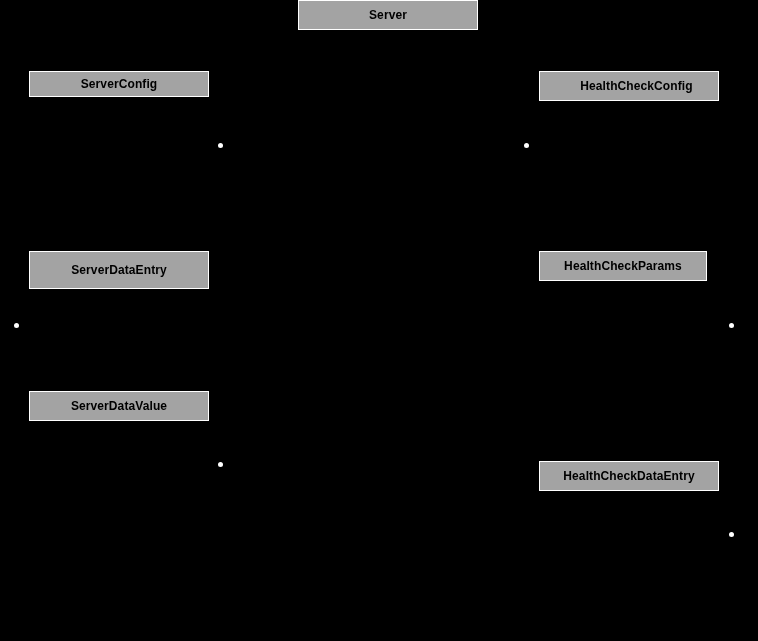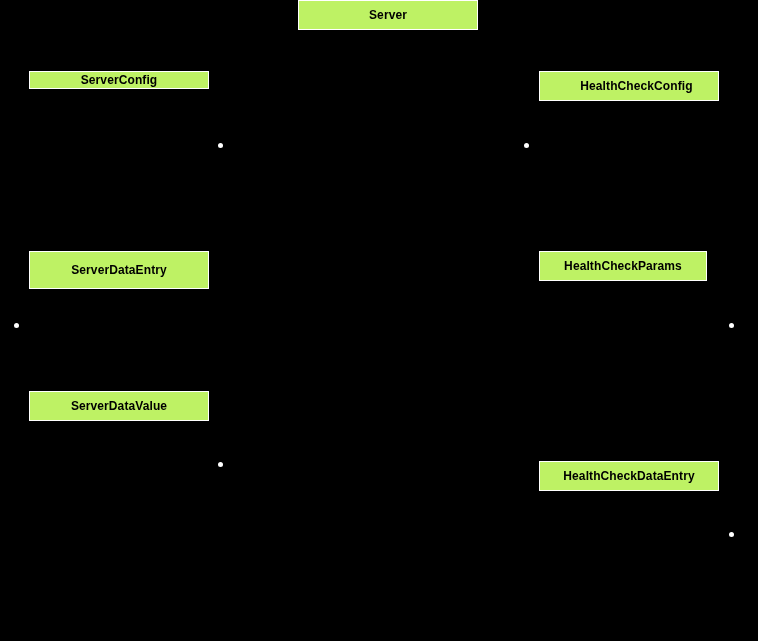--- a/index.html
+++ b/index.html
@@ -11,21 +11,21 @@
   #diagram-canvas {
     position: relative;
     width: 758px;
     height: 641px;
     background: #000000;
     overflow: hidden;
     font-family: "Liberation Sans", sans-serif;
   }
   .node-box {
     position: absolute;
-    background: #bef264;
+    background: #a3a3a3;
     color: #000000;
     border: 1px solid #ffffff;
     box-sizing: border-box;
     display: flex;
     align-items: center;
     justify-content: center;
     font-family: "Liberation Sans", sans-serif;
     font-size: 12px;
     font-weight: bold;
     letter-spacing: 0.1px;
@@ -58,21 +58,21 @@
   <div class="edge-line" style="left:526px; top:30px; width:1px; height:115px;"></div>
   <div class="edge-line" style="left:16px; top:101px; width:1px; height:224px;"></div>
   <div class="edge-line" style="left:731px; top:101px; width:1px; height:224px;"></div>
   <div class="edge-line" style="left:220px; top:281px; width:1px; height:183px;"></div>
   <div class="edge-line" style="left:731px; top:281px; width:1px; height:253px;"></div>
 
   <div class="node-box" style="left:298px; top:0px; width:180px; height:30px;">
     <span class="node-label">Server</span>
   </div>
 
-  <div class="node-box" style="left:29px; top:71px; width:180px; height:18px;">
+  <div class="node-box" style="left:29px; top:71px; width:180px; height:26px;">
     <span class="node-label">ServerConfig</span>
   </div>
 
   <div class="node-box" style="left:539px; top:71px; width:180px; height:30px;padding-left:15px;">
     <span class="node-label">HealthCheckConfig</span>
   </div>
 
   <div class="node-box" style="left:29px; top:251px; width:180px; height:38px;">
     <span class="node-label">ServerDataEntry</span>
   </div>

